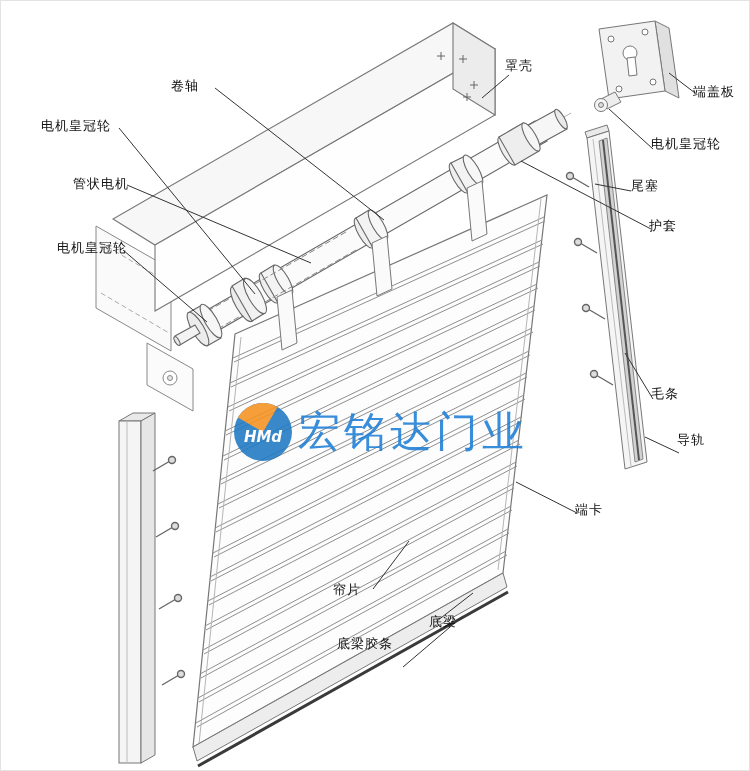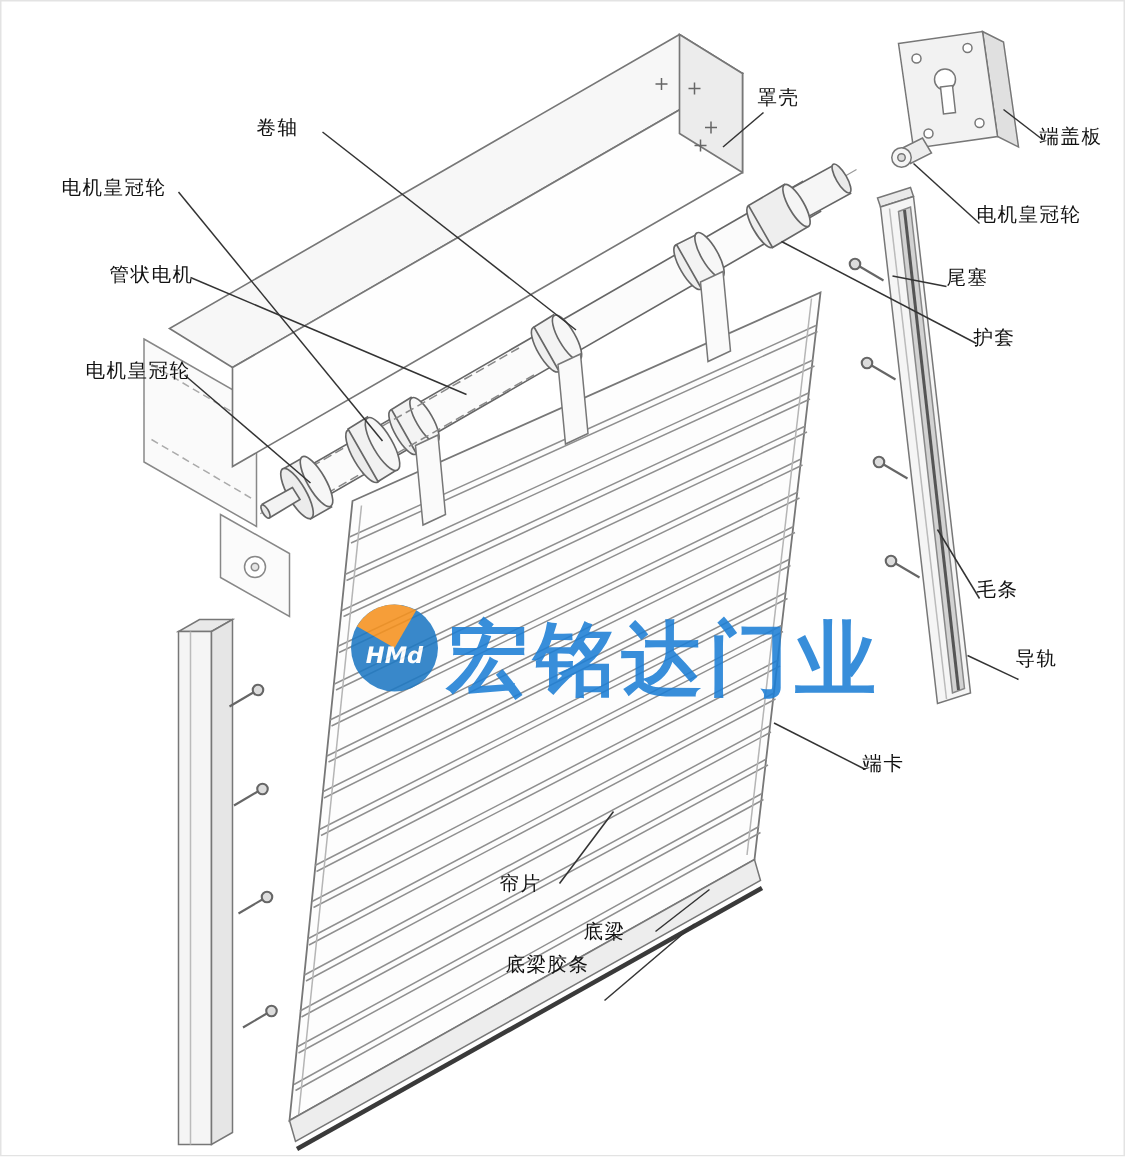--- a/index.html
+++ b/index.html
@@ -8,21 +8,21 @@
     border:1px solid #e3e3e3;box-sizing:border-box;
     font-family:"DejaVu Sans","Liberation Sans",sans-serif;overflow:hidden;
   }
   svg.diagram{position:absolute;left:0;top:0;}
   .lbl{
     position:absolute;font-size:13px;color:#111;white-space:nowrap;
     line-height:1.15;letter-spacing:1px;
   }
   .watermark-text{
     position:absolute;left:297px;top:403px;
-    font-size:54px;font-weight:bold;color:#1d7fd6;
+    font-size:42px;font-weight:normal;color:#1d7fd6;
     letter-spacing:4px;opacity:.88;white-space:nowrap;
   }
 </style>
 </head>
 <body>
 
 <div class="canvas">
 
   <svg class="diagram" width="750" height="771" viewBox="0 0 750 771">
 
@@ -223,18 +223,18 @@
   <div class="lbl" style="left:72px;top:176px">管状电机</div>
   <div class="lbl" style="left:56px;top:240px">电机皇冠轮</div>
   <div class="lbl" style="left:692px;top:84px">端盖板</div>
   <div class="lbl" style="left:650px;top:136px">电机皇冠轮</div>
   <div class="lbl" style="left:630px;top:178px">尾塞</div>
   <div class="lbl" style="left:648px;top:218px">护套</div>
   <div class="lbl" style="left:650px;top:386px">毛条</div>
   <div class="lbl" style="left:676px;top:432px">导轨</div>
   <div class="lbl" style="left:574px;top:502px">端卡</div>
   <div class="lbl" style="left:332px;top:582px">帘片</div>
-  <div class="lbl" style="left:388px;top:614px">底梁</div>
+  <div class="lbl" style="left:428px;top:614px">底梁</div>
   <div class="lbl" style="left:336px;top:636px">底梁胶条</div>
 
   <div class="watermark-text">宏铭达门业</div>
 
 </div>
 
 </body></html>

